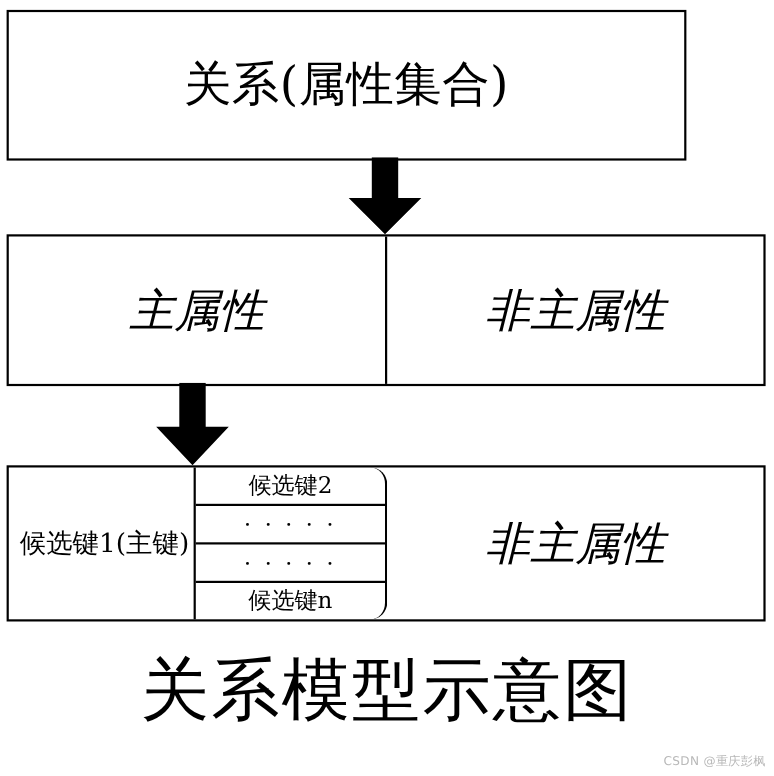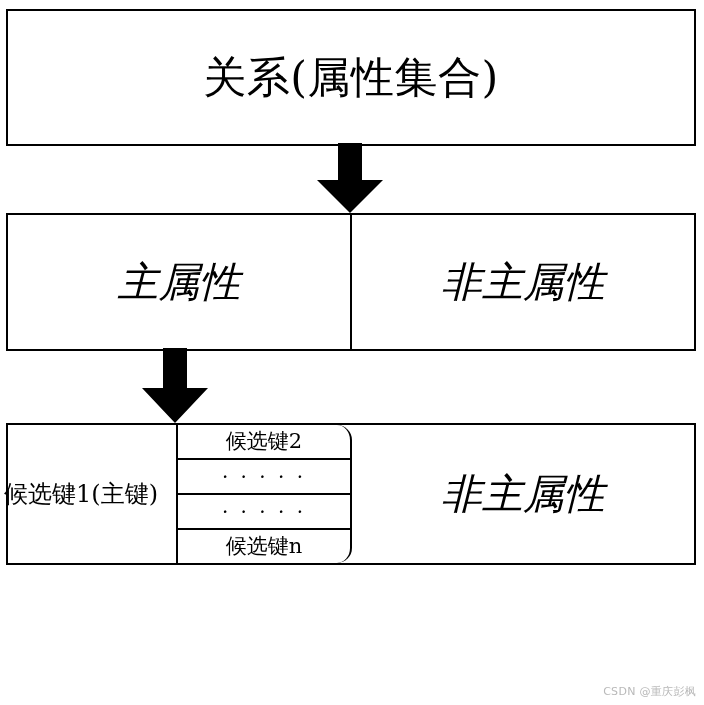--- a/index.html
+++ b/index.html
@@ -29,21 +29,21 @@
     position: absolute;
     box-sizing: border-box;
     border: 2px solid #000000;
     background: #ffffff;
   }
 
   
   #box-relation {
     left: 6px;
     top: 9px;
-    width: 690px;
+    width: 618px;
     height: 137px;
     display: flex;
     align-items: center;
     justify-content: center;
   }
   .relation-label {
     font-size: 43px;
     line-height: 1;
     letter-spacing: 0.5px;
     white-space: nowrap;
@@ -85,21 +85,21 @@
     width: 690px;
     height: 142px;
     display: flex;
   }
   #cell-primary-key {
     flex: 0 0 170px;
     box-sizing: border-box;
     border-right: 2px solid #000000;
     display: flex;
     align-items: center;
-    justify-content: flex-start;
+    justify-content: flex-end;
     position: relative;
   }
   .primary-key-label {
     font-size: 24px;
     line-height: 1;
     white-space: nowrap;
     position: relative;
     left: -4px;
   }
   #cell-other-keys {
@@ -228,16 +228,17 @@
       <div class="key-row">
         <span>候选键n</span>
       </div>
     </div>
 
     <div id="cell-nonprime-2">
       <span class="attr-label">非主属性</span>
     </div>
   </div>
 
+  <div id="caption">关系模型示意图</div>
 
   <div id="watermark">CSDN @重庆彭枫</div>
 
 </div>
 
 </body></html>

